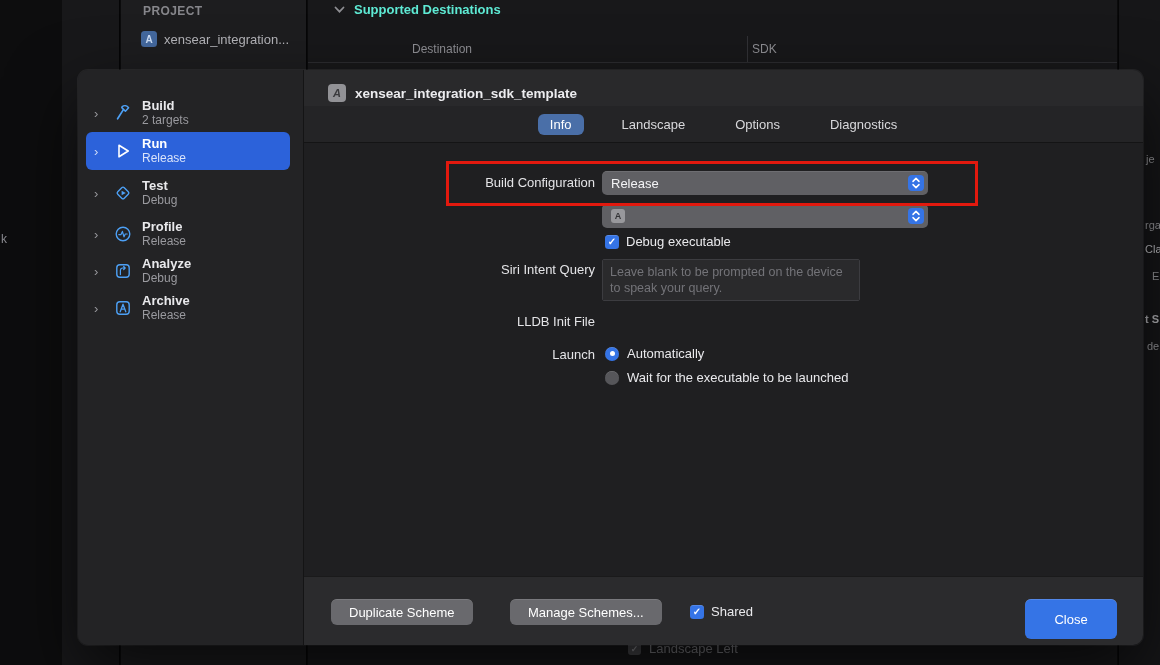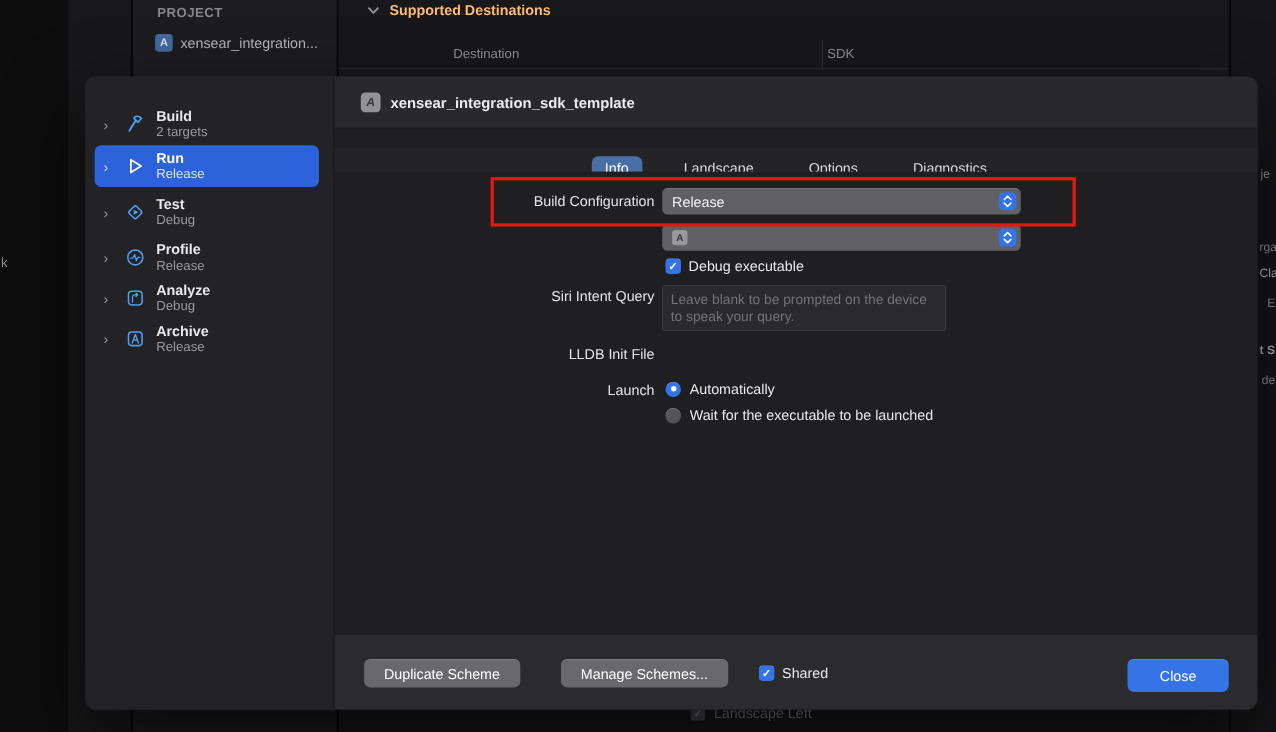--- a/index.html
+++ b/index.html
@@ -13,21 +13,21 @@
   .bg-project-pane { position:absolute; left:121px; top:0; width:186px; height:665px; background:#1d1d1f; border-right:1px solid #060607; }
   .bg-editor       { position:absolute; left:308px; top:0; width:809px; height:665px; background:#18181a; }
   .bg-right-pane   { position:absolute; left:1118px; top:0; width:42px; height:665px; background:#161618; border-left:1px solid #060607; }
 
   .bg-project-label { position:absolute; left:143px; top:4px; font-size:12px; font-weight:bold; color:#86868b; letter-spacing:.4px; }
   .bg-project-item  { position:absolute; left:141px; top:31px; display:flex; align-items:center; gap:7px; }
   .bg-app-icon { width:16px; height:16px; border-radius:3.5px; background:#44699f; color:#cfe0f8; font-size:10px; font-weight:bold; display:flex; align-items:center; justify-content:center; }
   .bg-project-item-text { font-size:13px; color:#b4b4b9; }
 
   .bg-dest-header { position:absolute; left:334px; top:2px; display:flex; align-items:center; gap:9px; }
-  .bg-dest-title  { font-size:13px; font-weight:bold; color:#fdba74;text-align:right; }
+  .bg-dest-title  { font-size:13px; font-weight:bold; color:#5eead4;text-align:right; }
   .bg-col-dest { position:absolute; left:412px; top:42px; font-size:12px; color:#8e8e93; }
   .bg-col-sdk  { position:absolute; left:752px; top:42px; font-size:12px; color:#8e8e93; }
   .bg-col-divider { position:absolute; left:747px; top:36px; width:1px; height:26px; background:#323236; }
   .bg-header-line { position:absolute; left:308px; top:62px; width:809px; height:1px; background:#2c2c30; }
 
   .bg-left-fragment { position:absolute; left:1px; top:232px; font-size:12px; color:#8a8a8f; }
 
   .bg-landscape-row { position:absolute; left:628px; top:641px; display:flex; align-items:center; gap:8px; }
   .cb-dim { width:13px; height:13px; border-radius:3px; background:#4a4a4e; color:#97979c; font-size:9px; font-weight:bold; display:flex; align-items:center; justify-content:center; }
   .bg-landscape-label { font-size:13px; color:#808085; }
@@ -54,21 +54,21 @@
   .scheme-row.selected .row-title { color:#ffffff; }
   .scheme-row.selected .row-sub   { color:#d9e3fa; }
 
   
   .dlg-main { position:absolute; left:226px; top:0; width:839px; height:575px; border-radius:0 10px 10px 0; overflow:hidden; }
   .dlg-header { position:absolute; left:0; top:0; width:839px; height:47px; background:#29292b;
                 border-bottom:1px solid #19191a; display:flex; align-items:center; padding-left:24px; gap:9px; }
   .hdr-icon { width:18px; height:18px; border-radius:4px; background:#929296; color:#3a3a3d; font-size:11px; font-weight:bold; font-style:italic; display:flex; align-items:center; justify-content:center; }
   .hdr-title { font-size:13.5px; font-weight:bold; color:#ececef; }
 
-  .dlg-tabs { position:absolute; left:0; top:64px; width:839px; height:37px; background:#242426;
+  .dlg-tabs { position:absolute; left:0; top:36px; width:839px; height:37px; background:#242426;
               border-bottom:1px solid #141415; display:flex; align-items:center; justify-content:center; gap:26px; }
   .tab { font-size:13px; color:#d9d9dc; padding:3px 12px; border-radius:6px; cursor:default; }
   .tab.selected { background:#4a6fa8; color:#ffffff; }
 
   .dlg-content { position:absolute; left:0; top:86px; width:839px; height:420px; background:#1f1f21; }
 
   .form-label { position:absolute; left:40px; width:251px; text-align:right; font-size:13px; color:#e4e4e7; }
   .popup { position:absolute; left:298px; width:326px; height:24px; background:#606064; border-radius:5px;
            display:flex; align-items:center; padding:0 26px 0 9px; box-shadow:inset 0 .5px 0 rgba(255,255,255,.18); }
   .popup-value { font-size:13px; color:#f4f4f6; white-space:nowrap; overflow:hidden; }
@@ -91,21 +91,21 @@
   .radio-row { position:absolute; left:301px; display:flex; align-items:center; gap:8px; }
   .radio { width:14px; height:14px; border-radius:50%; background:#56565a; box-shadow:inset 0 .5px 0 rgba(255,255,255,.25); display:flex; align-items:center; justify-content:center; }
   .radio.on { background:#3574e6; }
   .radio .dot { width:5px; height:5px; border-radius:50%; background:#fff; }
   .radio-label { font-size:13px; color:#e9e9ec; }
 
   .dlg-footer { position:absolute; left:0; top:506px; width:839px; height:69px; background:#2b2b2d;
                 border-top:1px solid #1a1a1b; border-radius:0 0 10px 0; }
   .btn-gray { position:absolute; top:22px; height:26px; border:none; border-radius:6px; background:#69696d;
               box-shadow:inset 0 .5px 0 rgba(255,255,255,.22); color:#fff; font-size:13px; font-family:"Liberation Sans", sans-serif; padding:0 18px; cursor:default; }
-  .btn-close { position:absolute; left:721px; top:22px; width:92px; height:30px; border:none; border-radius:6px;
+  .btn-close { position:absolute; left:721px; top:22px; width:92px; height:40px; border:none; border-radius:6px;
                background:#3574e6; box-shadow:inset 0 .5px 0 rgba(255,255,255,.3); color:#fff; font-size:13px; font-family:"Liberation Sans", sans-serif; cursor:default; }
 </style>
 </head>
 <body>
 
 <div class="stage">
 
   <div class="bg-left-strip"></div>
   <div class="bg-nav-strip"></div>
 

